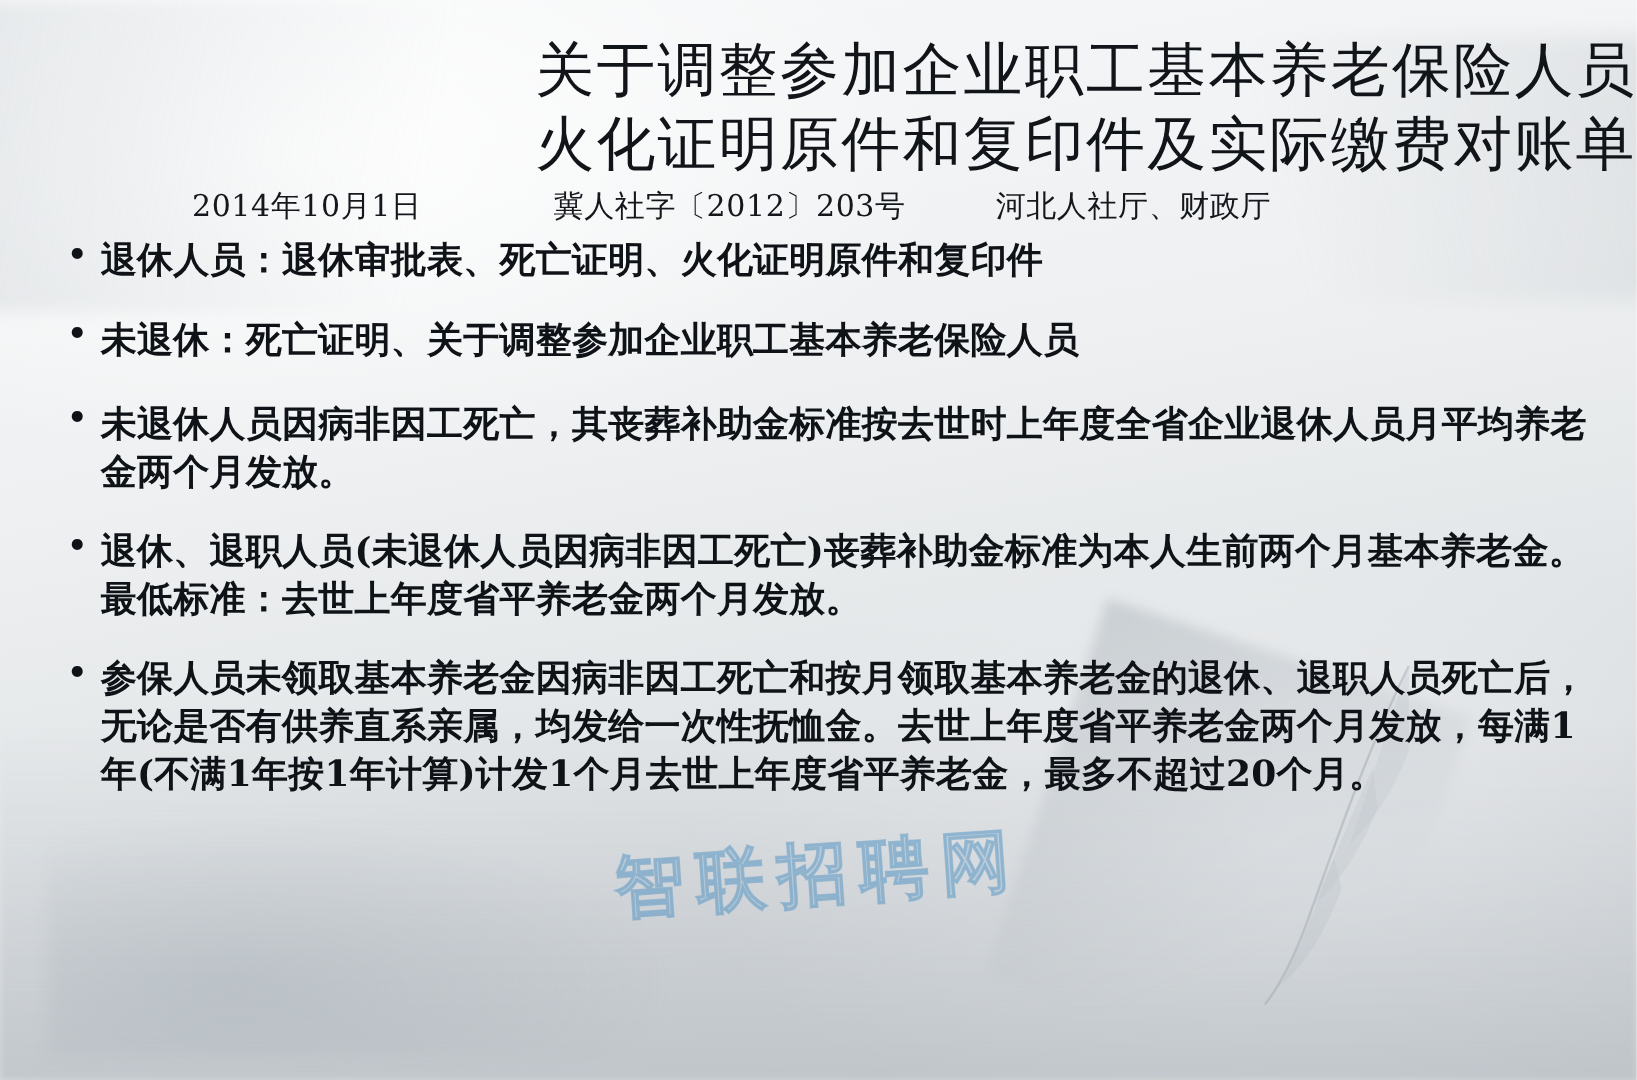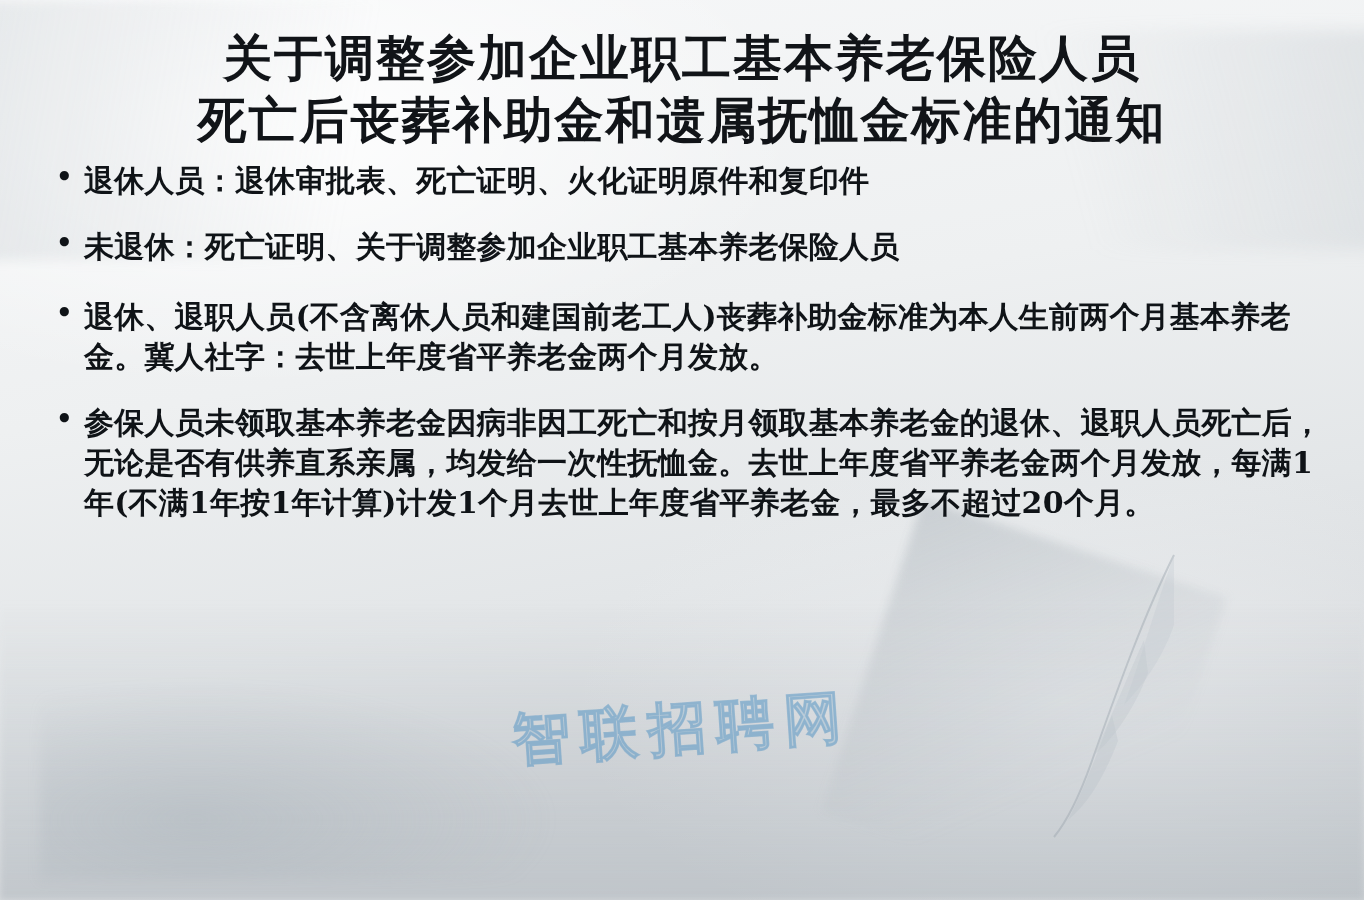--- a/index.html
+++ b/index.html
@@ -65,26 +65,27 @@
     opacity: 0.55;
   }
 
   .title-block {
     position: relative;
     padding-top: 28px;
     text-align: center;
   }
   .title-line {
     font-family: "DejaVu Serif", "Liberation Serif", serif;
-    font-weight: bold;
+    font-weight: normal;
     font-size: 49px;
     line-height: 1.26;
     color: #111418;
     letter-spacing: 2px;
     white-space: nowrap;
+    text-align: right;
   }
 
   .meta-row {
     position: relative;
     display: flex;
     align-items: baseline;
     font-family: "DejaVu Serif", "Liberation Serif", serif;
     font-size: 25px;
     color: #14181c;
     margin-top: 4px;
@@ -153,26 +154,32 @@
 
   <svg class="feather" viewBox="0 0 170 300" aria-hidden="true">
     <path d="M150 10 C120 70 95 140 70 210 C58 245 44 275 30 292" stroke="#9aa4ac" stroke-width="2" fill="none" opacity="0.8"></path>
     <path d="M150 10 C132 60 118 110 100 160 C120 140 140 110 150 80 Z" fill="#b9c2c9" opacity="0.45"></path>
     <path d="M120 95 C104 130 88 170 70 210 C92 192 112 160 124 128 Z" fill="#aeb8c0" opacity="0.40"></path>
     <path d="M88 170 C76 200 62 240 44 275 C68 256 84 222 94 196 Z" fill="#a7b1b9" opacity="0.35"></path>
   </svg>
 
   <div class="title-block">
     <div class="title-line">关于调整参加企业职工基本养老保险人员</div>
-    <div class="title-line">死亡后丧葬补助金和遗属抚恤金标准的通知</div>
+    <div class="title-line">火化证明原件和复印件及实际缴费对账单</div>
   </div>
 
+  <div class="meta-row">
+    <span class="meta-date">2014年10月1日</span>
+    <span class="meta-doc">冀人社字〔2012〕203号</span>
+    <span class="meta-org">河北人社厅、财政厅</span>
+  </div>
 
   <ul class="bullets">
     <li class="bullet b1">退休人员：退休审批表、死亡证明、火化证明原件和复印件</li>
     <li class="bullet b2">未退休：死亡证明、关于调整参加企业职工基本养老保险人员</li>
-    <li class="bullet b4">退休、退职人员(不含离休人员和建国前老工人)丧葬补助金标准为本人生前两个月基本养老金。冀人社字：去世上年度省平养老金两个月发放。</li>
+    <li class="bullet b3">未退休人员因病非因工死亡，其丧葬补助金标准按去世时上年度全省企业退休人员月平均养老金两个月发放。</li>
+    <li class="bullet b4">退休、退职人员(未退休人员因病非因工死亡)丧葬补助金标准为本人生前两个月基本养老金。最低标准：去世上年度省平养老金两个月发放。</li>
     <li class="bullet">参保人员未领取基本养老金因病非因工死亡和按月领取基本养老金的退休、退职人员死亡后，无论是否有供养直系亲属，均发给一次性抚恤金。去世上年度省平养老金两个月发放，每满1年(不满1年按1年计算)计发1个月去世上年度省平养老金，最多不超过20个月。</li>
   </ul>
 
   <div class="watermark">智联招聘网</div>
 
 </div>
 
 </body></html>

